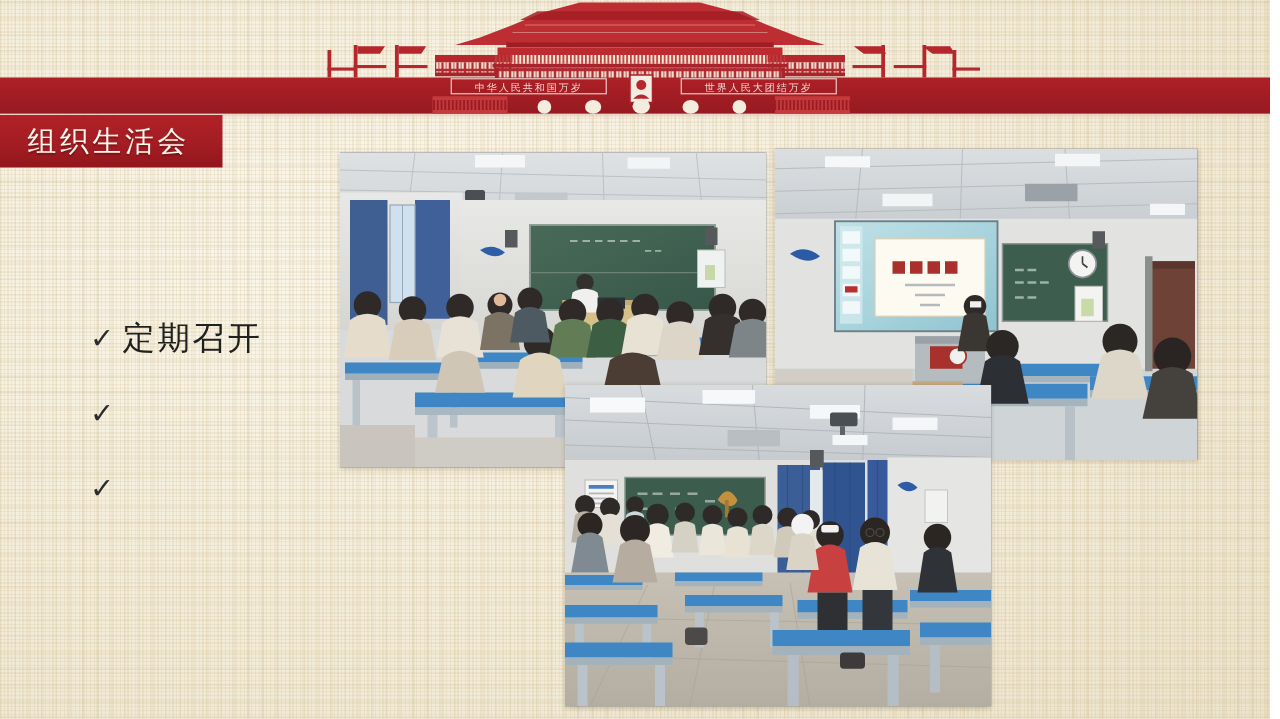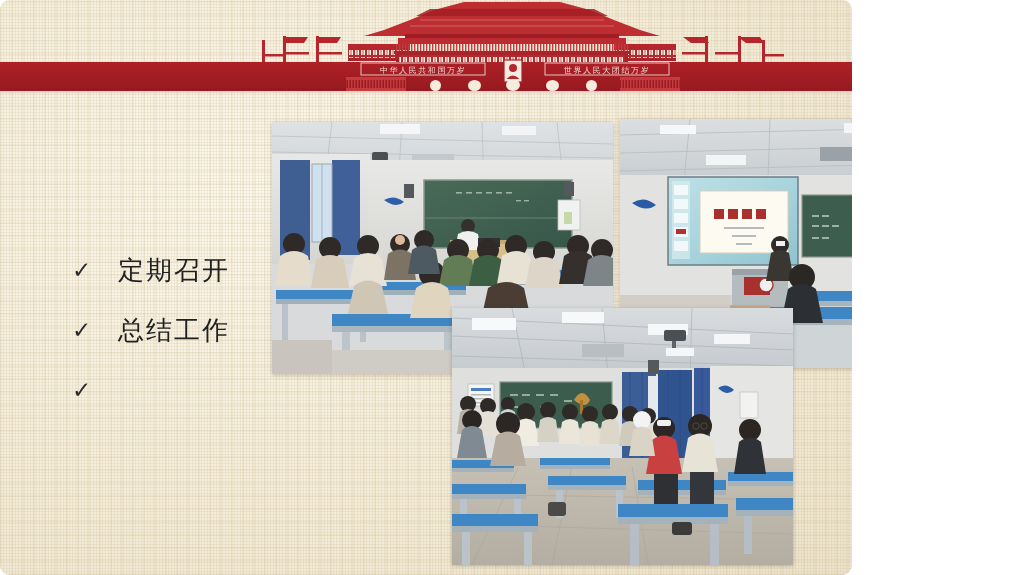--- a/index.html
+++ b/index.html
@@ -8,25 +8,24 @@
   }
   body {
     width: 1024px;
     height: 575px;
     overflow: hidden;
     font-family: "Liberation Sans", sans-serif;
   }
 
   .slide {
     position: relative;
-    width: 852px;
+    width: 1016px;
     height: 575px;
     background-color: #f7f1e3;
     overflow: hidden;
-    border-radius: 10px;
   }
 
   
   .paper-texture {
     position: absolute;
     inset: 0;
     background-color: #f6f0df;
     background-image:
       repeating-linear-gradient(90deg,
         rgba(205,185,140,0.20) 0px,
@@ -99,21 +98,20 @@
     width: 26px;
     font-size: 23px;
     color: #2b2b2b;
     line-height: 1;
   }
   .bullet-label {
     font-size: 26px;
     color: #20201e;
     letter-spacing: 2px;
     font-family: "Liberation Sans", sans-serif;
-    padding-left: 20px;
   }
 
   
   .photo {
     position: absolute;
     overflow: hidden;
     background: #7c8796;
     box-shadow: 0 1px 4px rgba(60,45,20,0.28);
   }
   .photo svg { display: block; width: 100%; height: 100%; }
@@ -239,29 +237,31 @@
         <rect x="346" y="77" width="60" height="3" fill="#c6393d"></rect>
         <rect x="346" y="80" width="60" height="8" fill="url(#fencePat)"></rect>
         <rect x="346" y="88" width="60" height="3" fill="#c6393d"></rect>
         <rect x="620" y="77" width="60" height="3" fill="#c6393d"></rect>
         <rect x="620" y="80" width="60" height="8" fill="url(#fencePat)"></rect>
         <rect x="620" y="88" width="60" height="3" fill="#c6393d"></rect>
       </g>
     </svg>
   </div>
 
+  <div class="title-band">
+    <span class="title-text">组织生活会</span>
+  </div>
 
   <div class="bullet-list">
     <div class="bullet-item">
       <span class="bullet-check">✓</span>
       <span class="bullet-label">定期召开</span>
     </div>
     <div class="bullet-item">
       <span class="bullet-check">✓</span>
-      <span class="bullet-label">总结工作</span>
     </div>
     <div class="bullet-item">
       <span class="bullet-check">✓</span>
     </div>
   </div>
 
   <div class="photo" id="photo-classroom-left">
     <svg viewBox="0 0 341 252" preserveAspectRatio="none" xmlns="http://www.w3.org/2000/svg">
       <defs>
         <linearGradient id="p1ceil" x1="0" y1="0" x2="0" y2="1">

